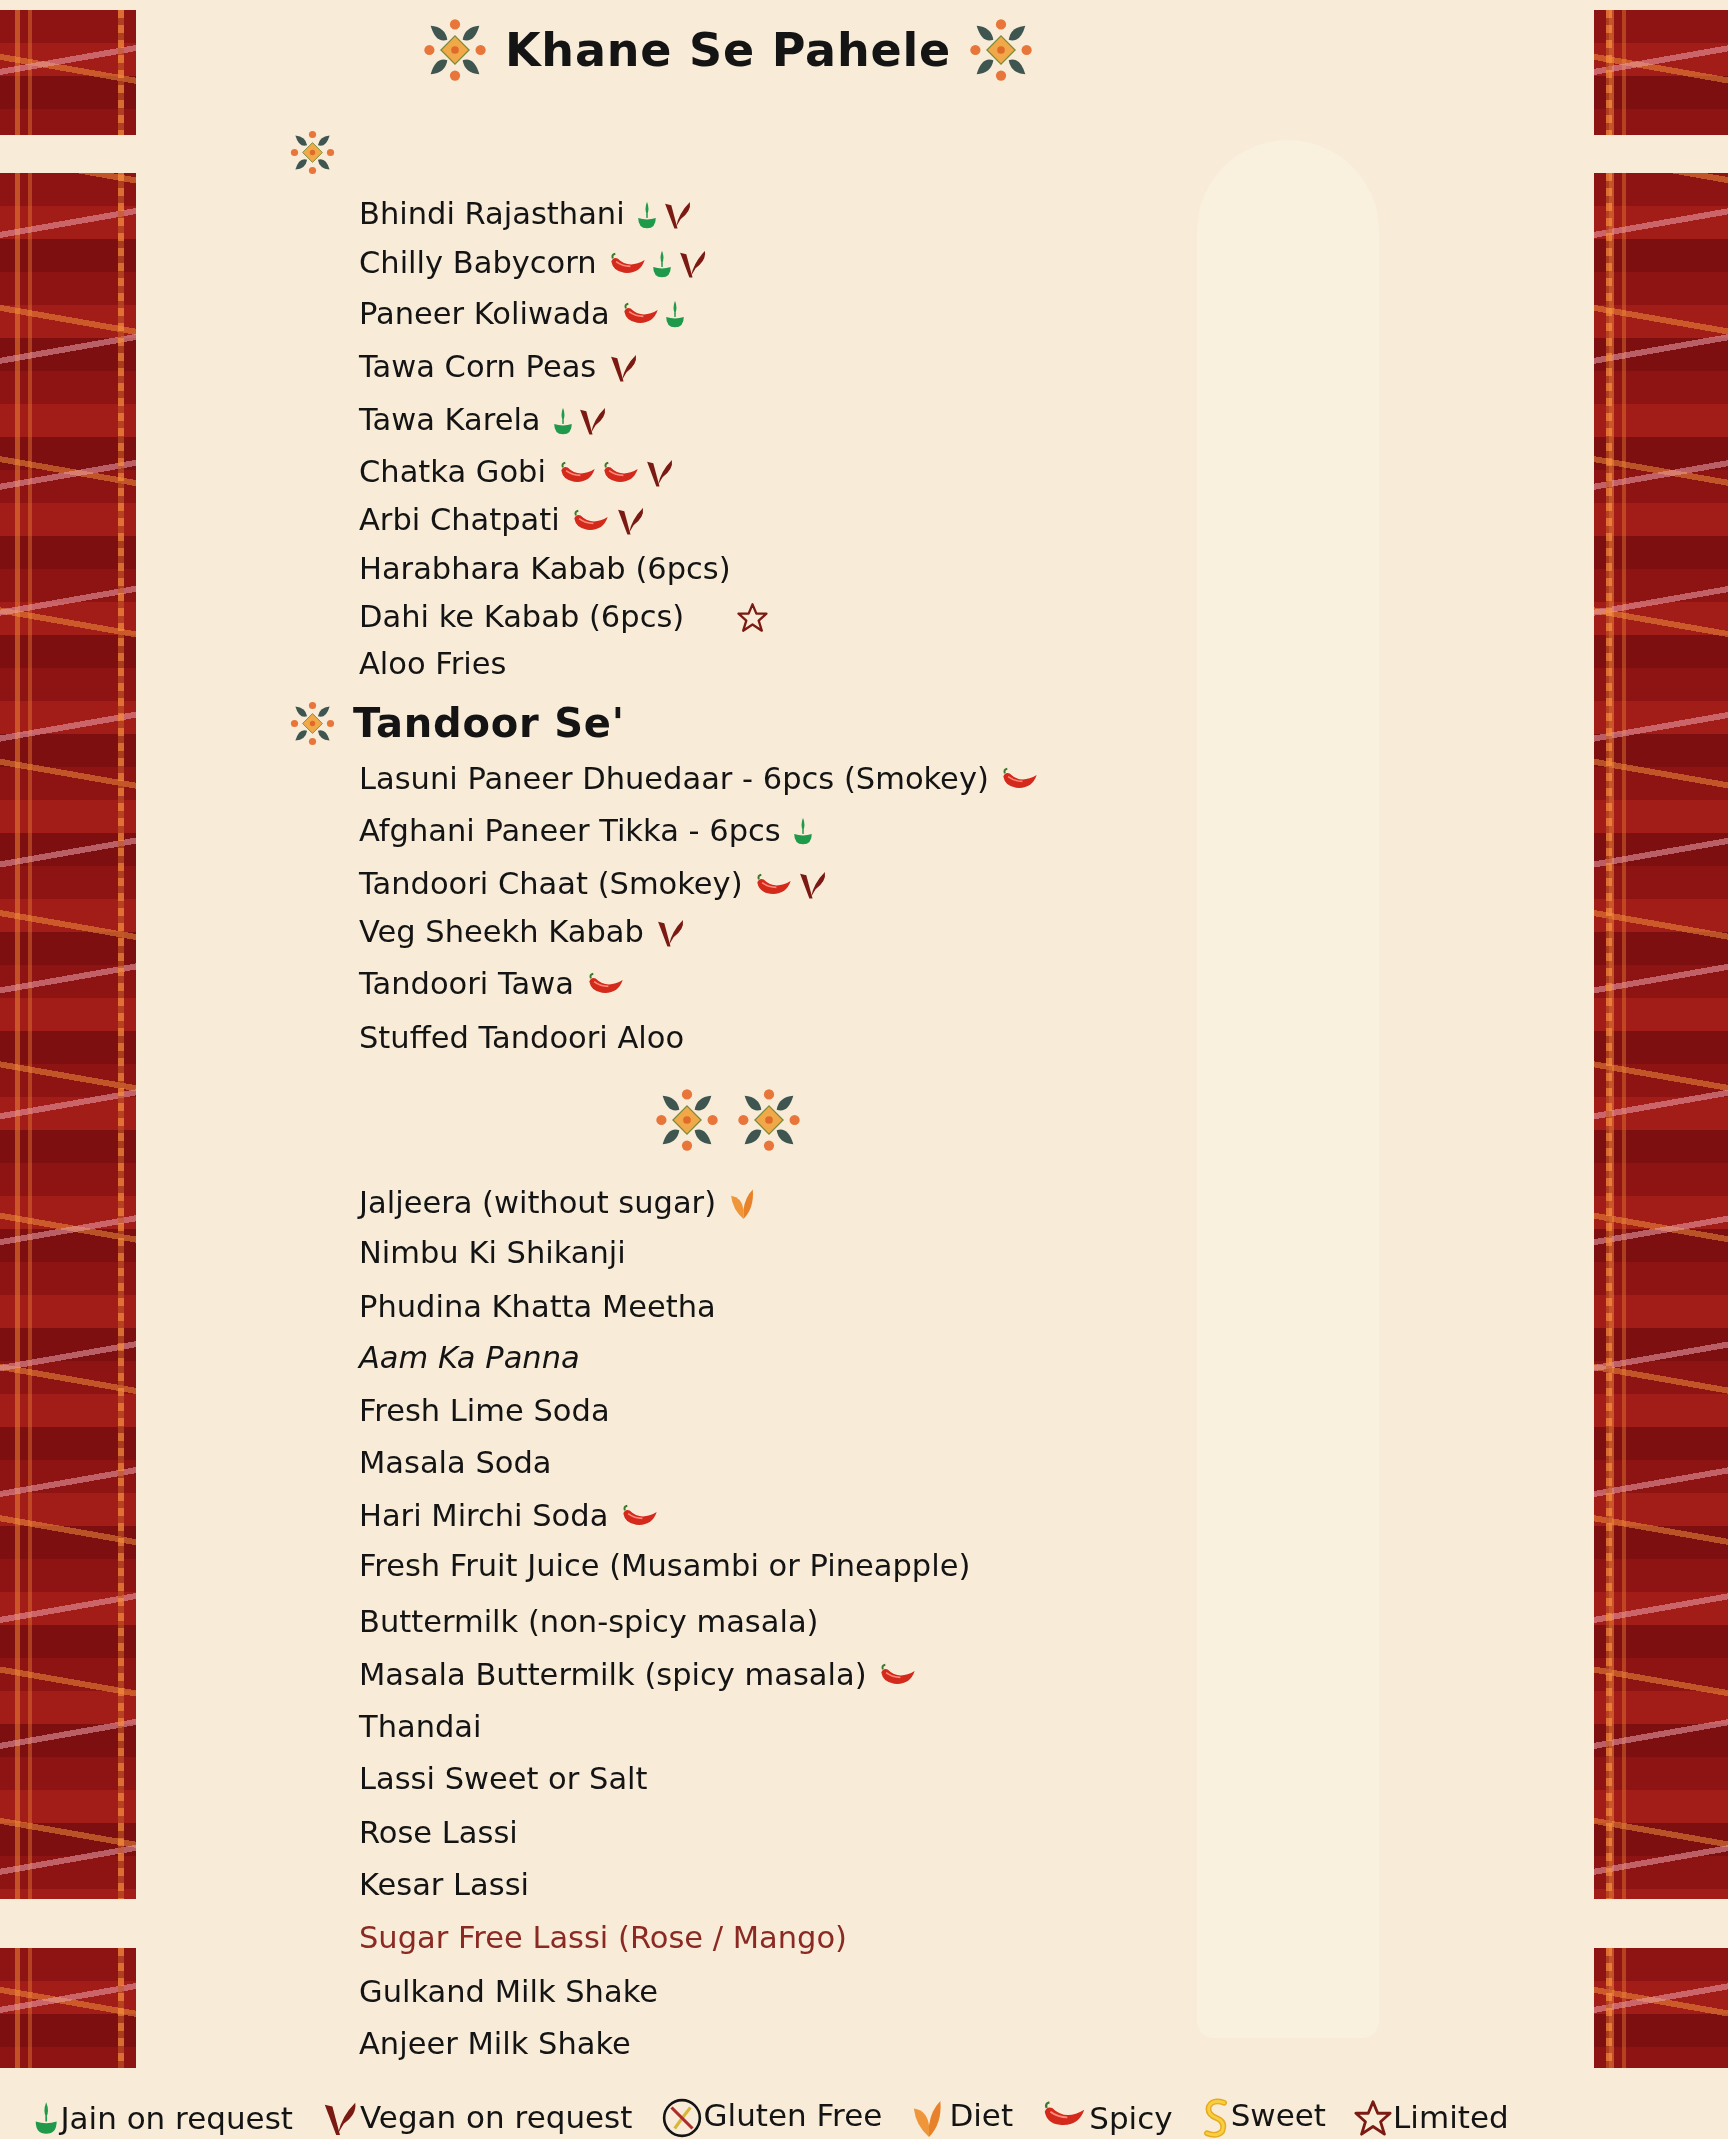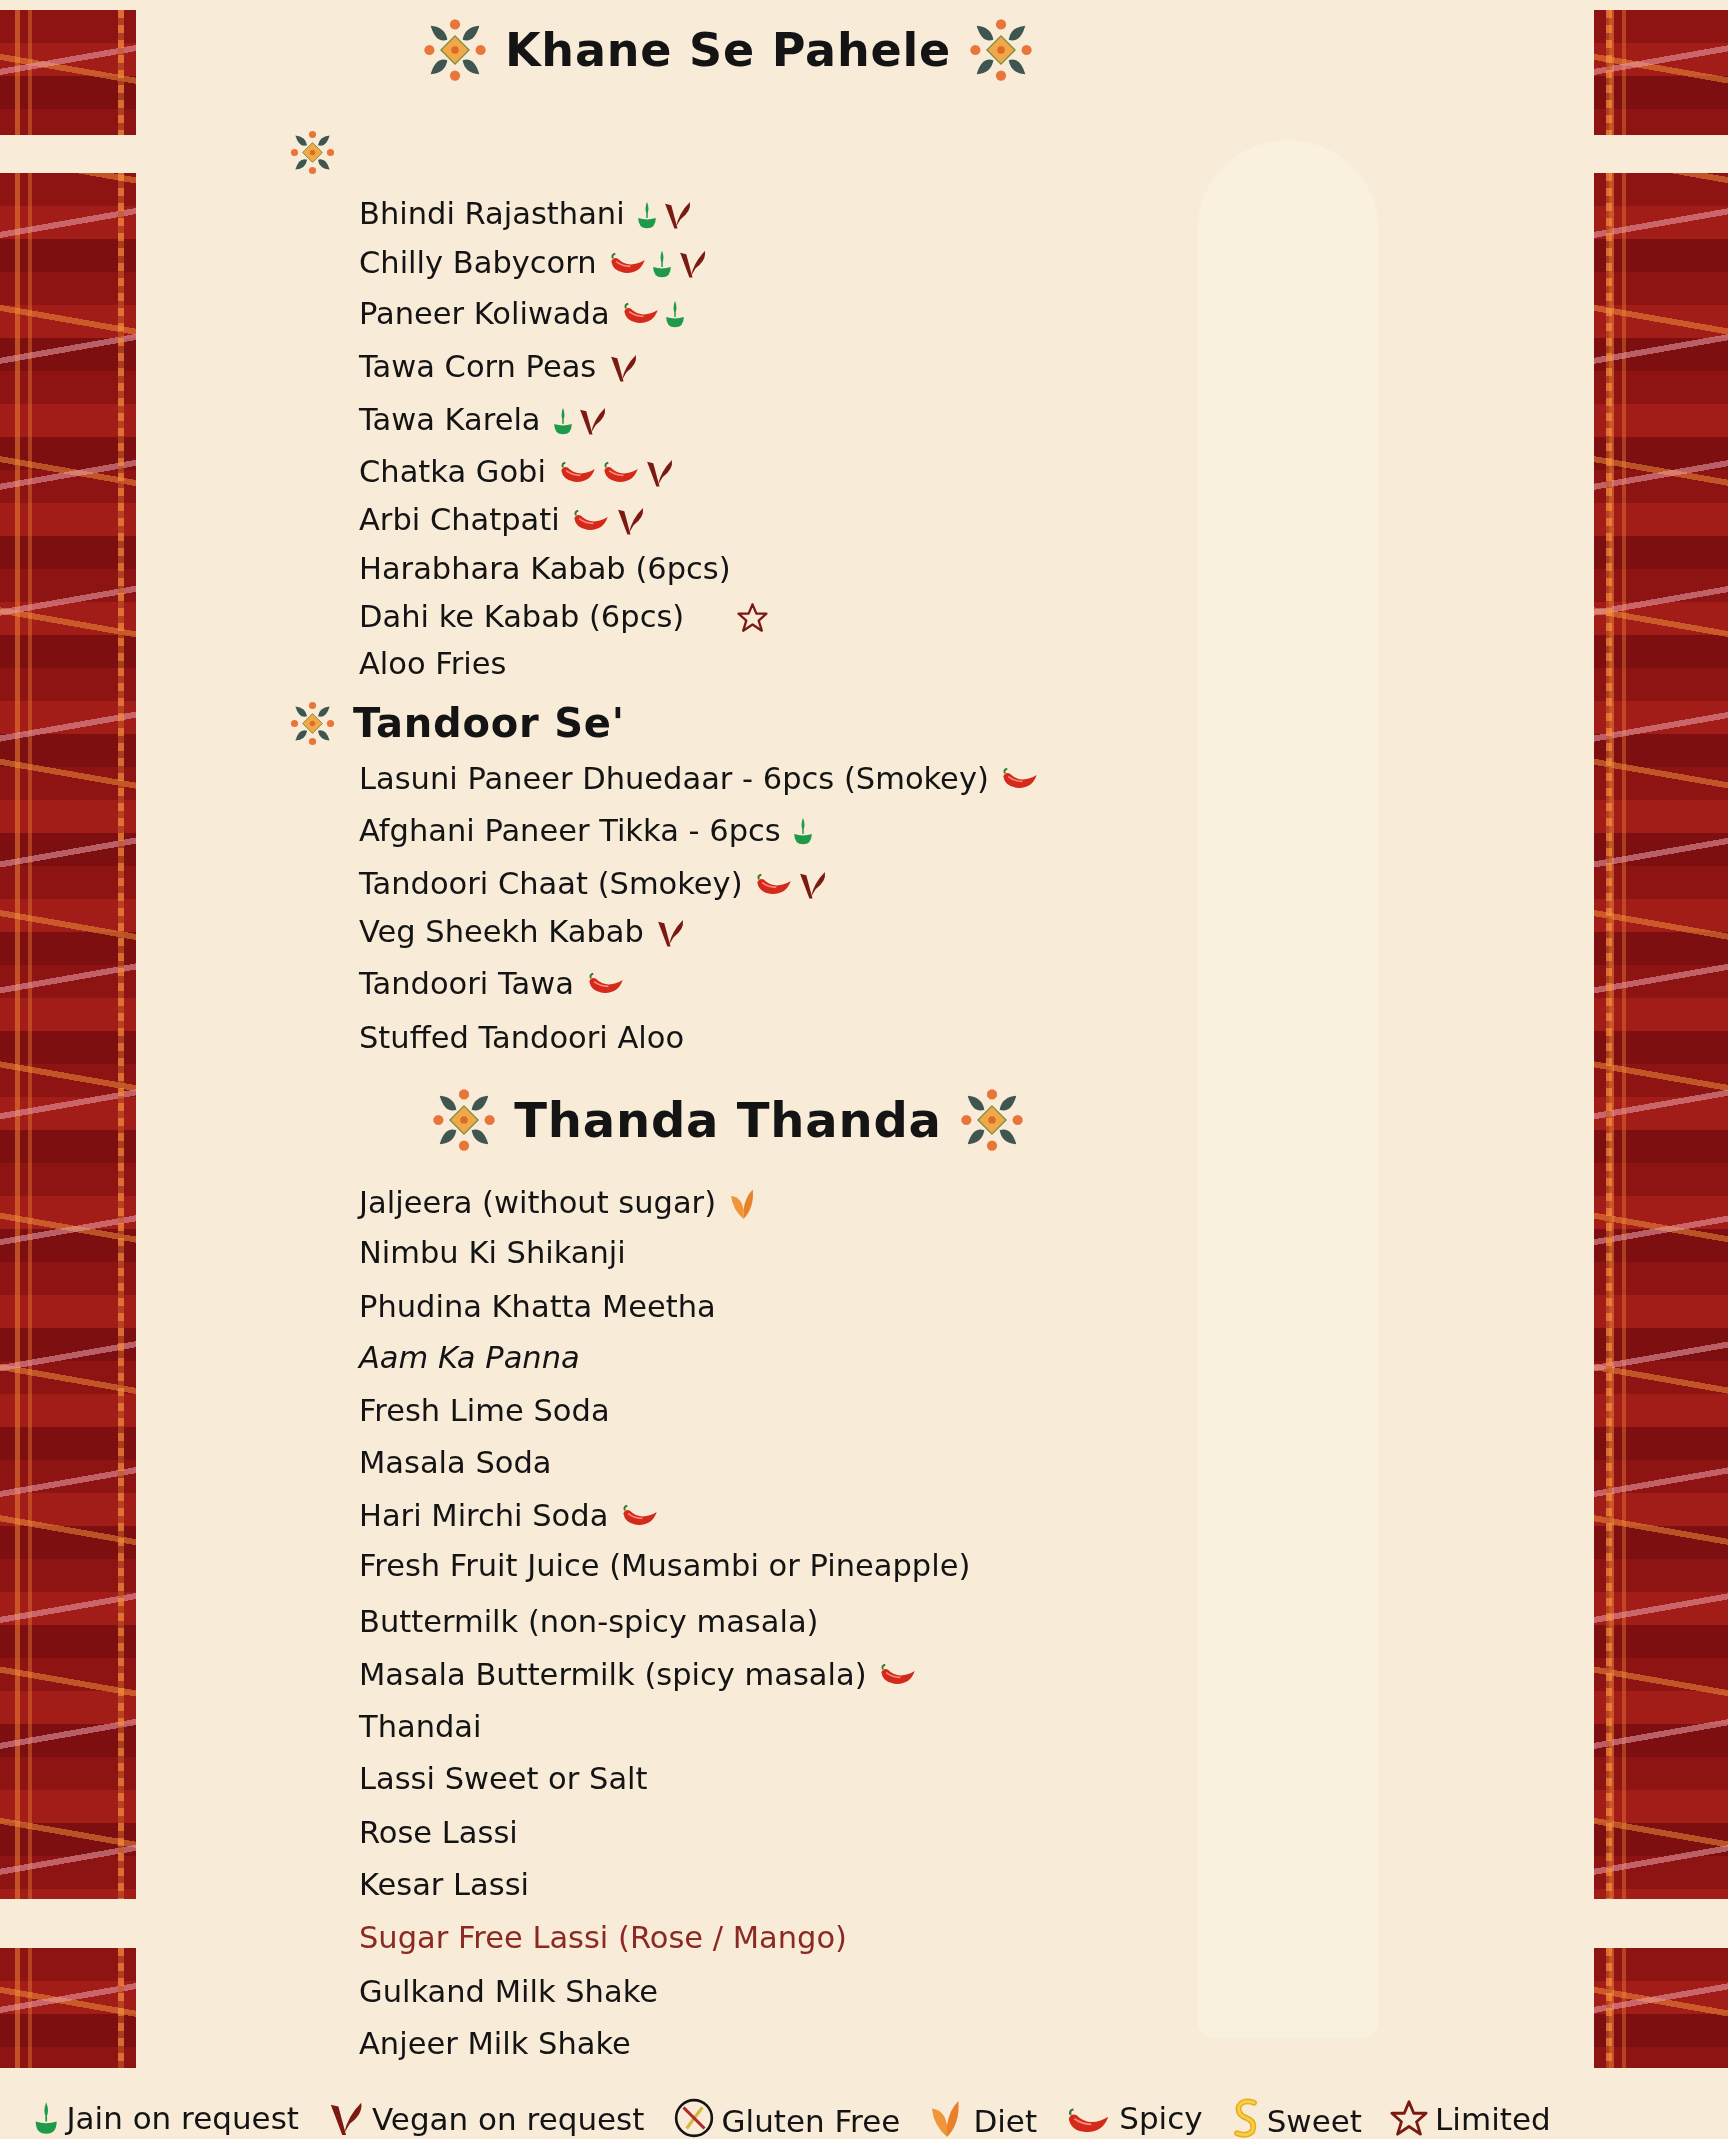--- a/index.html
+++ b/index.html
@@ -45,21 +45,21 @@
     position:absolute; left:359px; font-size:30.5px; white-space:nowrap;
     display:flex; align-items:center; gap:5px; line-height:1;
   }
   .item.highlight { color:#8b2a22; }
   .ico { display:inline-block; vertical-align:middle; }
 
   .legend {
     position:absolute; top:2096px; left:33px; right:0; height:44px;
     display:flex; align-items:center; gap:11.6px; font-size:31px; white-space:nowrap;
   }
-  .legend .lg { display:flex; align-items:flex-end; gap:7px; margin-right:16.5px; }
+  .legend .lg { display:flex; align-items:flex-start; gap:1px; margin-right:16.5px; }
   .watermark {
     position:absolute; left:1197px; top:140px; width:182px; height:1898px;
     border-radius:91px 91px 16.5px 16.5px; background:rgba(255,250,240,0.25);
   }
 </style>
 </head>
 <body>
 
 <div class="strip" style="left:0;top:10px;height:125px;"></div>
 <div class="strip" style="left:0;top:173px;height:1726px;"></div>
@@ -139,21 +139,20 @@
   <svg class="rangoli small" viewBox="0 0 54 54" width="45" height="45">
       <use href="#rangoli"></use>
     </svg>
   <span>Tandoor Se'</span>
 </div>
 
 <div class="title thanda">
   <svg class="rangoli" viewBox="0 0 78 78" width="64" height="64">
       <use href="#rangoli"></use>
     </svg>
-  <span>Thanda Thanda</span>
   <svg class="rangoli" viewBox="0 0 78 78" width="64" height="64">
       <use href="#rangoli"></use>
     </svg>
 </div>
 
 <div id="items-s0">
     <div class="item" style="top: 199px;">
       <span>Bhindi Rajasthani</span>
       <span style="display: inline-flex; align-items: center; gap: 3.3px; margin-left: 6.6px;">
         <svg class="ico" width="22" height="30" viewBox="0 0 27 36">

